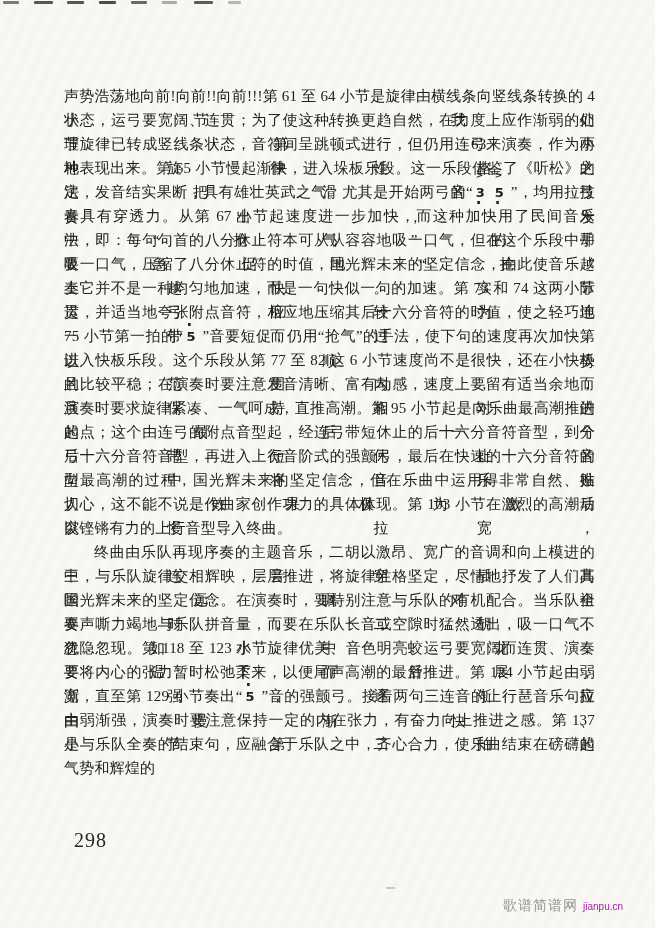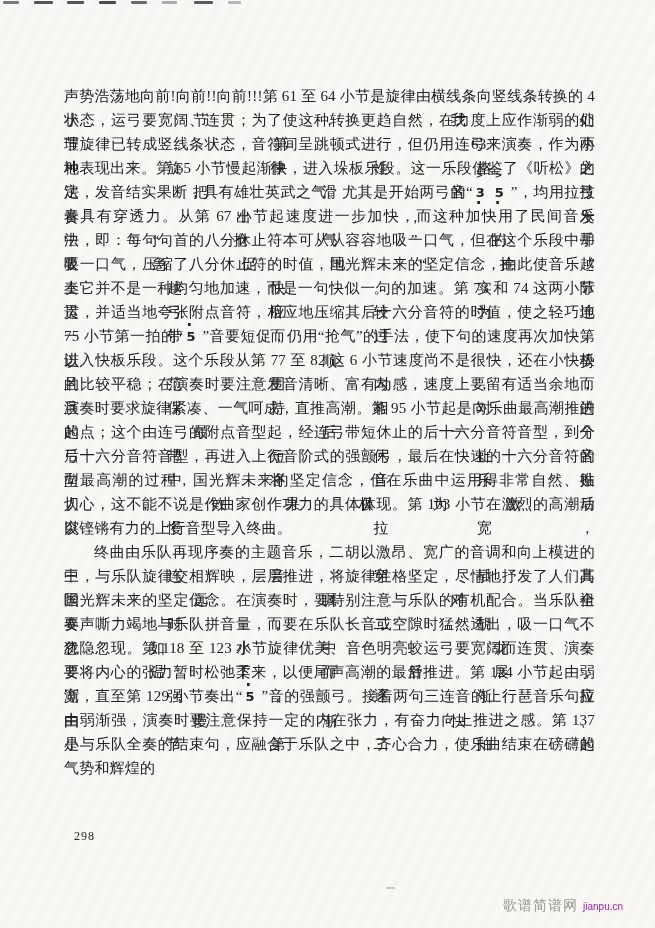--- a/index.html
+++ b/index.html
@@ -38,21 +38,21 @@
     width:13px; text-align:center;
     font-family:"DejaVu Sans","Liberation Sans",sans-serif;
     font-weight:700; font-size:13px; line-height:24px;
     margin:0 3px; vertical-align:baseline;
   }
   .note .acc { position:absolute; left:0; right:0; top:-10px; font-size:9px; line-height:1; letter-spacing:0; }
   .note .dot-below { position:absolute; left:0; right:0; bottom:-6px; font-size:15px; line-height:1; }
   .note .dot-above { position:absolute; left:0; right:0; top:-7px; font-size:15px; line-height:1; }
   .page-num {
     position:absolute; left:74px; top:829px;
-    font-size:12px; color:#26251f; letter-spacing:1px;
+    font-size:20px; color:#26251f; letter-spacing:1px;
     font-family:"Liberation Serif","DejaVu Serif",serif;
   }
   .speck { position:absolute; background:#c9c9c5; }
   .watermark {
     position:absolute; left:503px; top:897px;
     font-size:14px; color:#96948e; letter-spacing:1px;
     white-space:nowrap;
   }
   .wm-url {
     color:#a21caf; margin-left:5px; letter-spacing:0;

